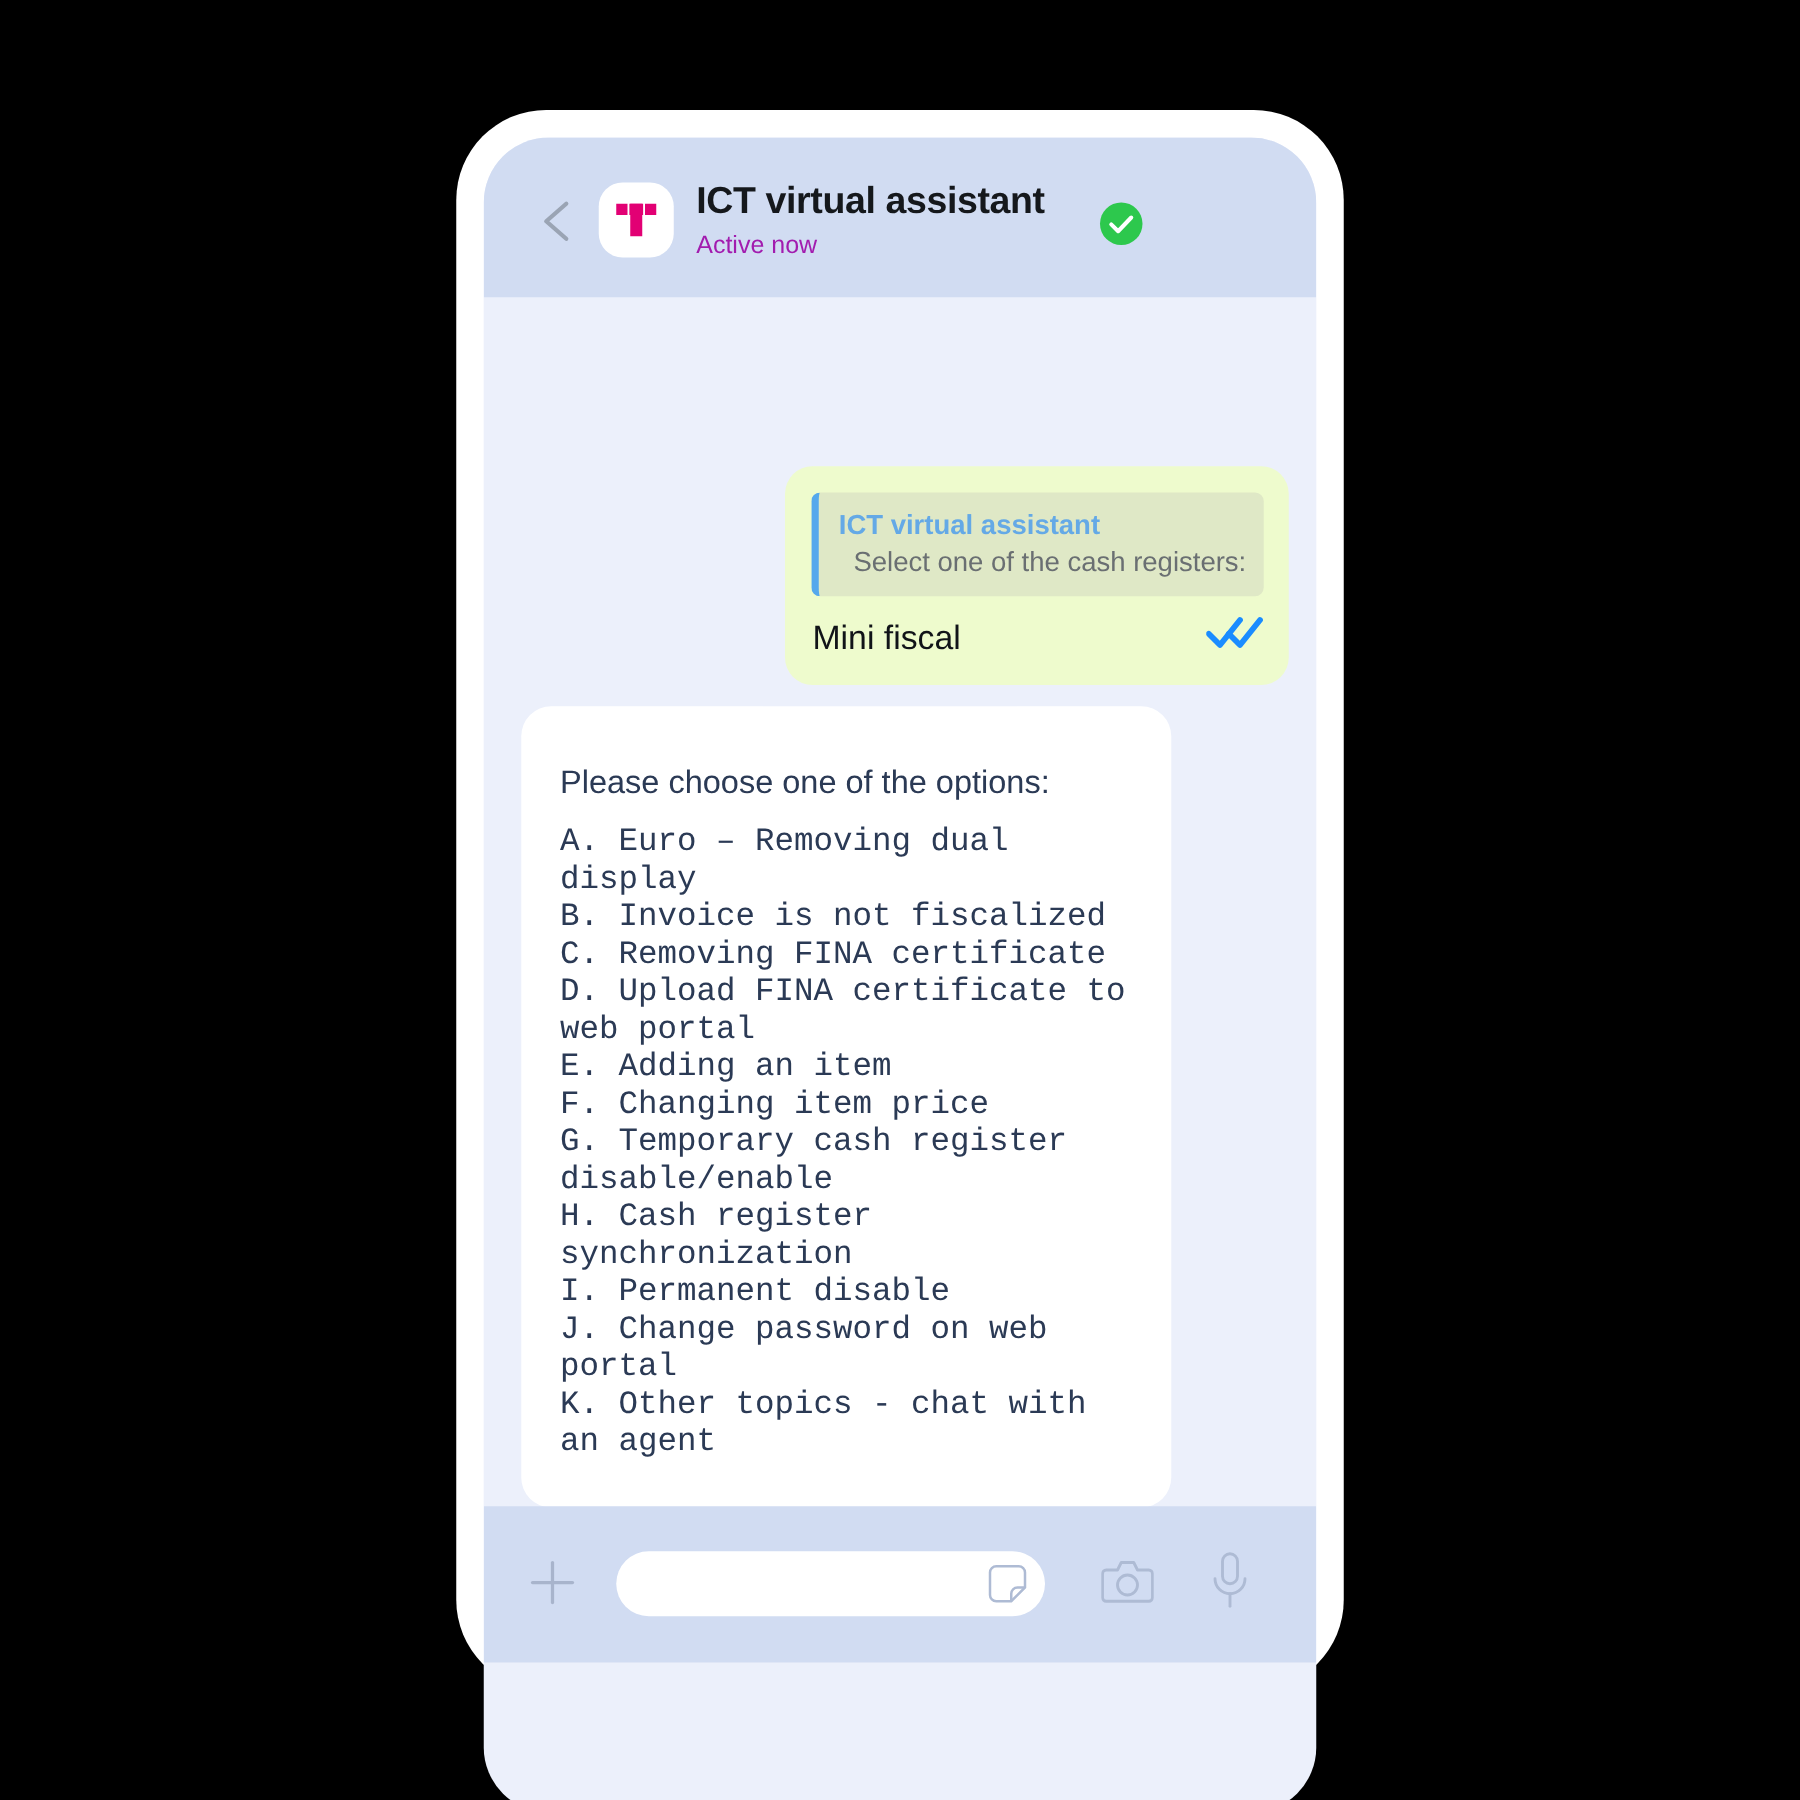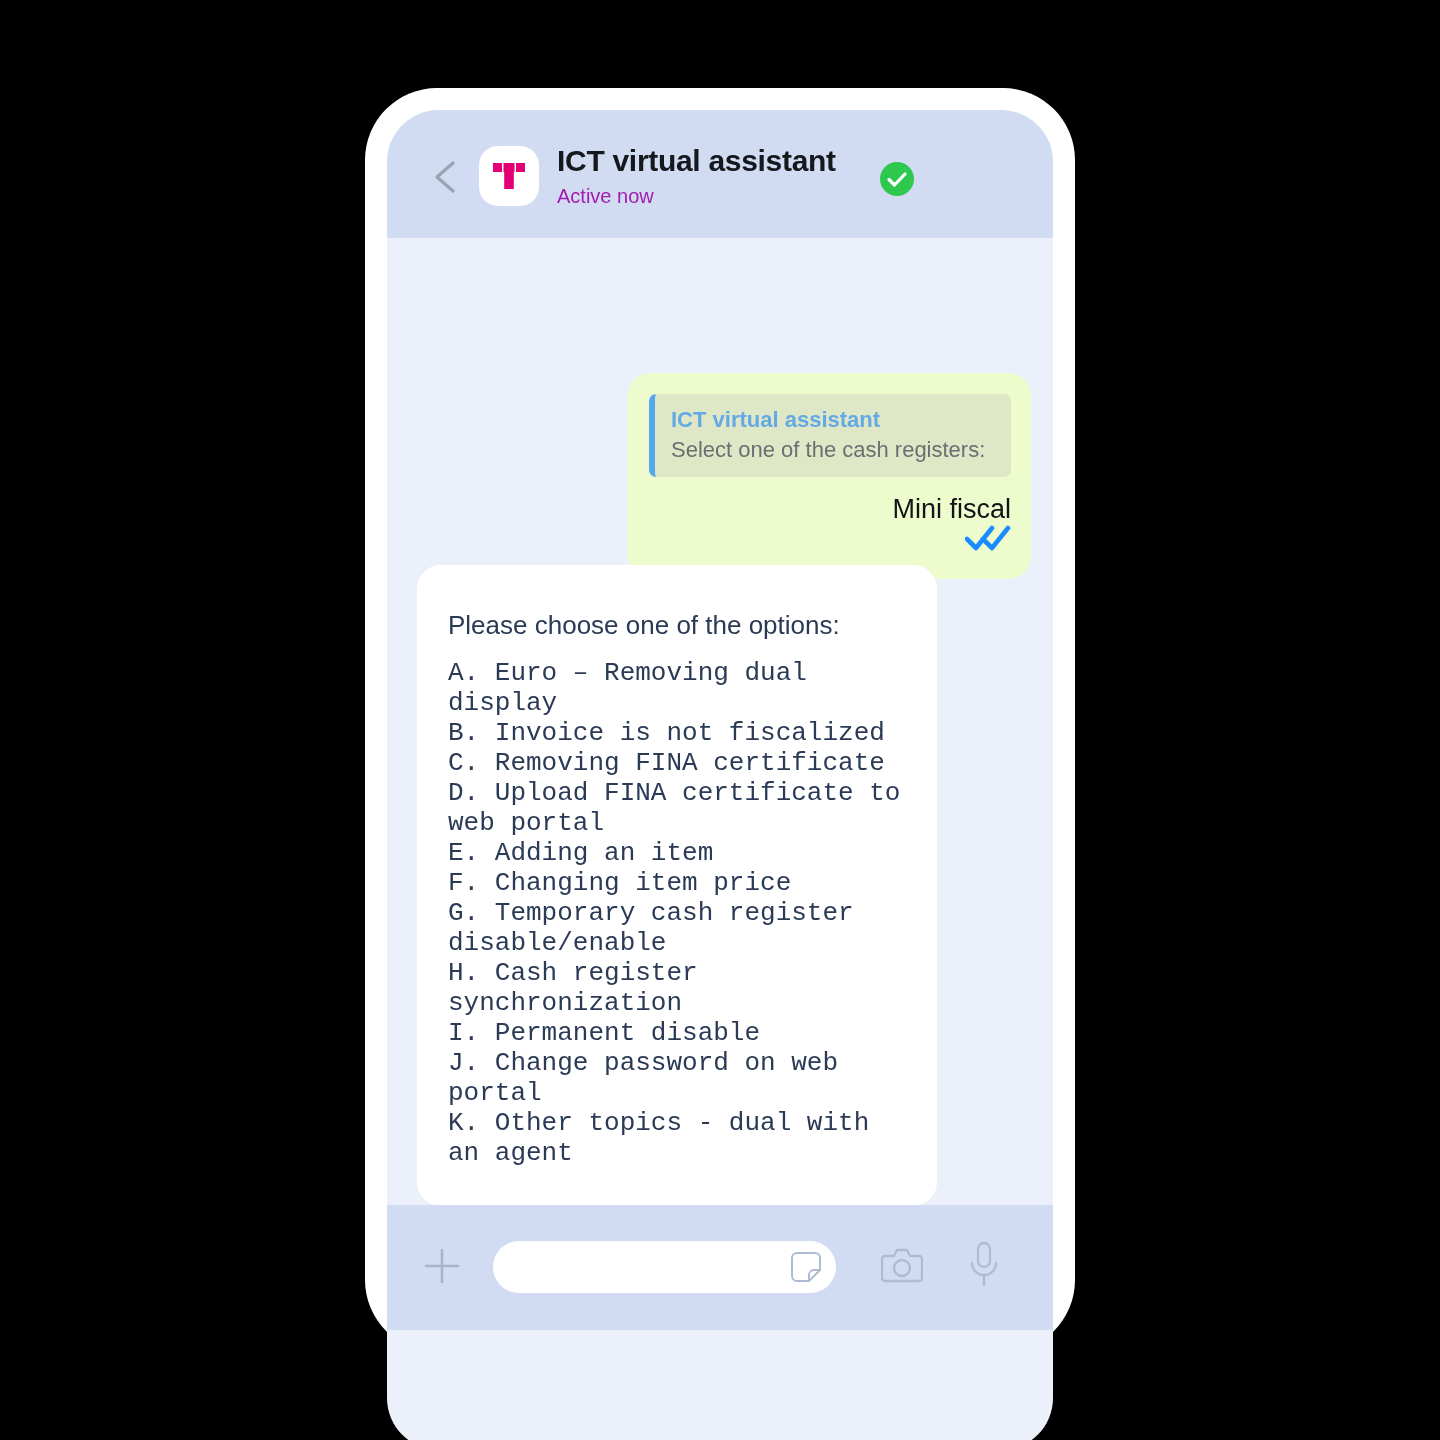--- a/index.html
+++ b/index.html
@@ -134,27 +134,27 @@
     font-size: 22px;
     font-weight: bold;
     color: #64a9e6;
     line-height: 28px;
   }
   #quote-text {
     font-size: 22px;
     color: #6a6f72;
     line-height: 29px;
     margin-top: 1px;
+    text-align: right;
   }
   #outgoing-row {
     display: flex;
     align-items: flex-end;
     justify-content: space-between;
     padding: 16px 20px 22px 22px;
-    flex-direction: column;
   }
   #outgoing-text {
     font-size: 27px;
     color: #111418;
     line-height: 32px;
   }
   #read-receipt { flex: 0 0 auto; margin-bottom: 2px; }
 
   
   #incoming-bubble {
@@ -305,21 +305,21 @@
       <div class="option-line">A. Euro – Removing dual display</div>
       <div class="option-line">B. Invoice is not fiscalized</div>
       <div class="option-line">C. Removing FINA certificate</div>
       <div class="option-line">D. Upload FINA certificate to web portal</div>
       <div class="option-line">E. Adding an item</div>
       <div class="option-line">F. Changing item price</div>
       <div class="option-line">G. Temporary cash register disable/enable</div>
       <div class="option-line">H. Cash register synchronization</div>
       <div class="option-line">I. Permanent disable</div>
       <div class="option-line">J. Change password on web portal</div>
-      <div class="option-line">K. Other topics - dual with an agent</div>
+      <div class="option-line">K. Other topics - chat with an agent</div>
     </div>
   </div>
 
   <div id="composer">
 
     <div id="plus-button">
       <svg viewBox="0 0 38 38" width="38" height="38" aria-hidden="true">
         <line x1="19" y1="3" x2="19" y2="35" stroke="#a8b4cc" stroke-width="2.6" stroke-linecap="round"></line>
         <line x1="3" y1="19" x2="35" y2="19" stroke="#a8b4cc" stroke-width="2.6" stroke-linecap="round"></line>
       </svg>

